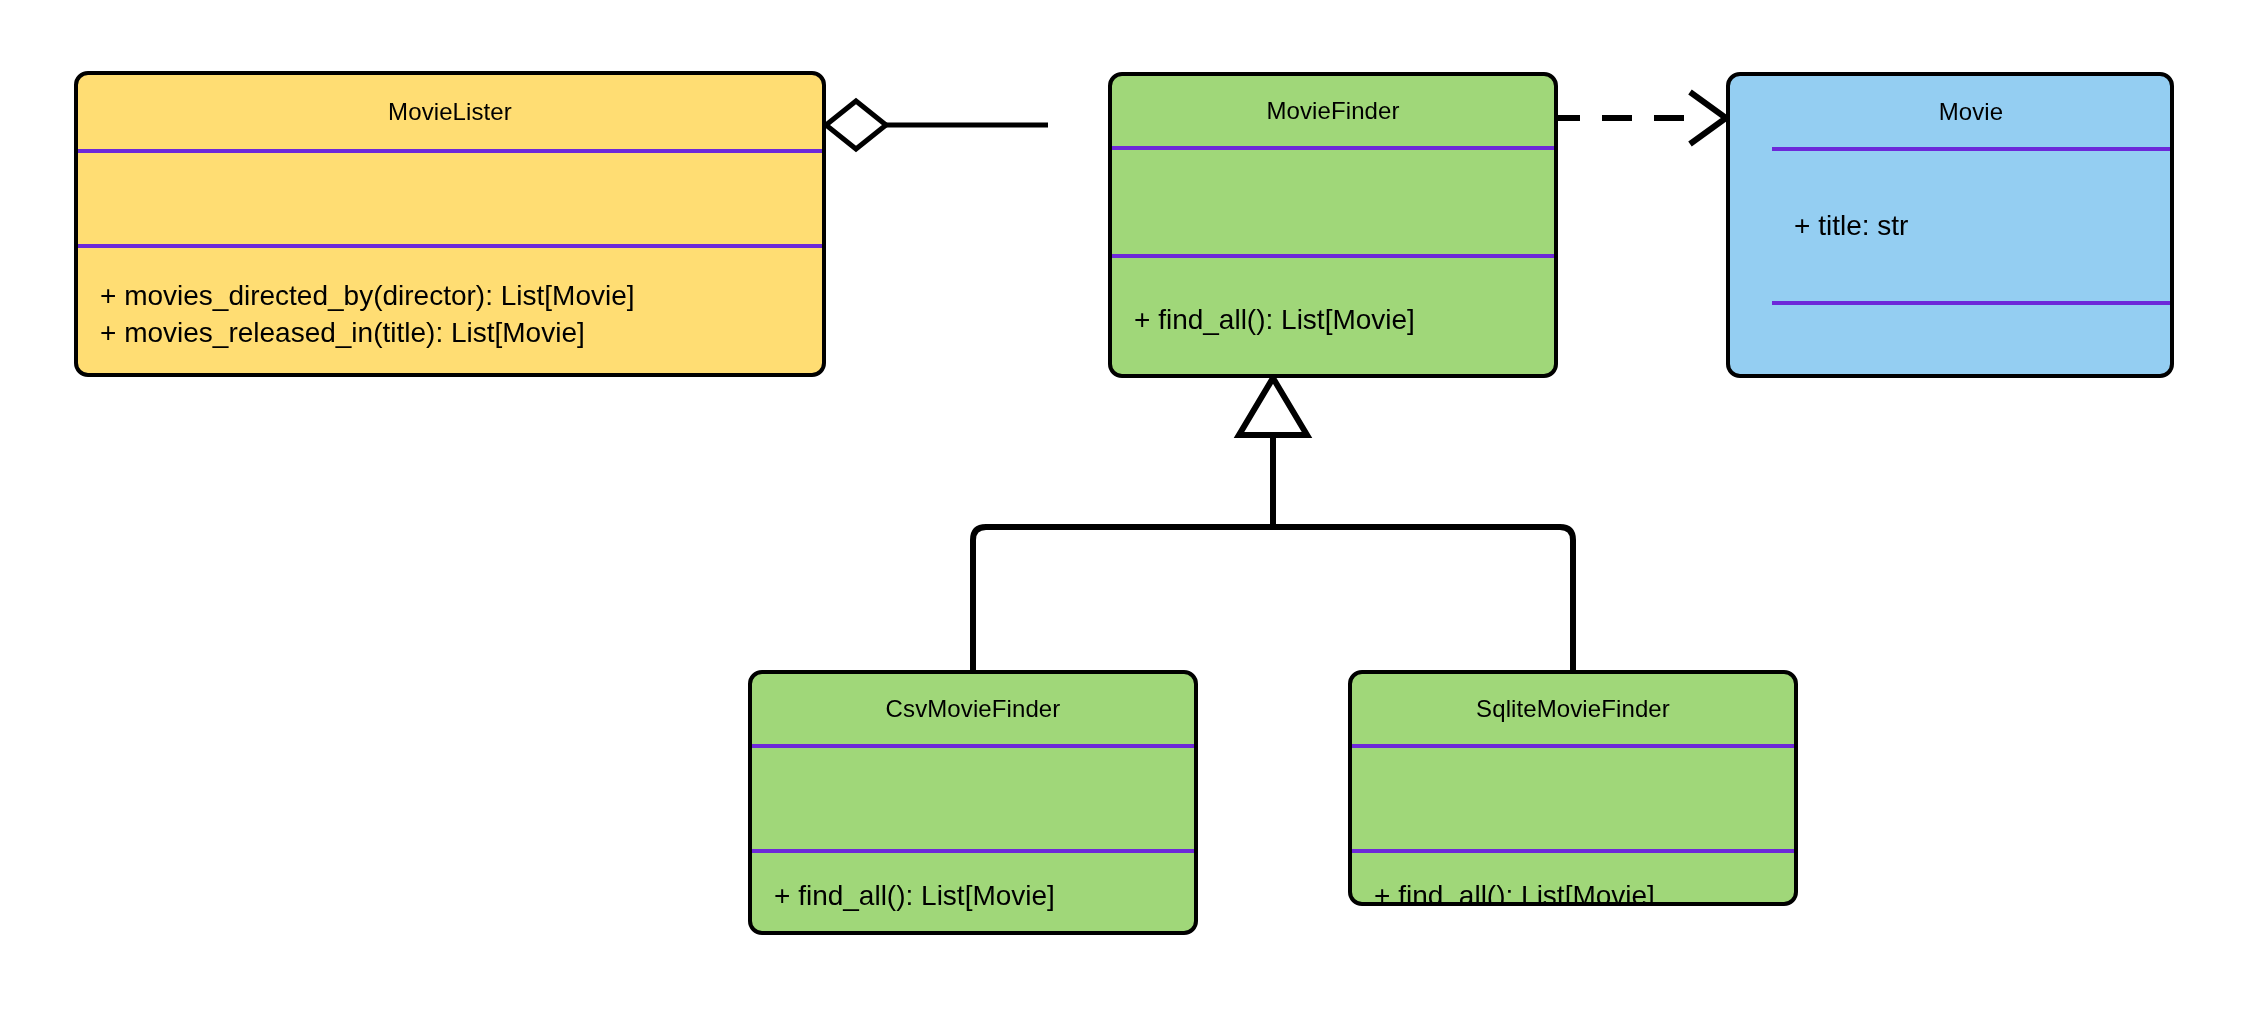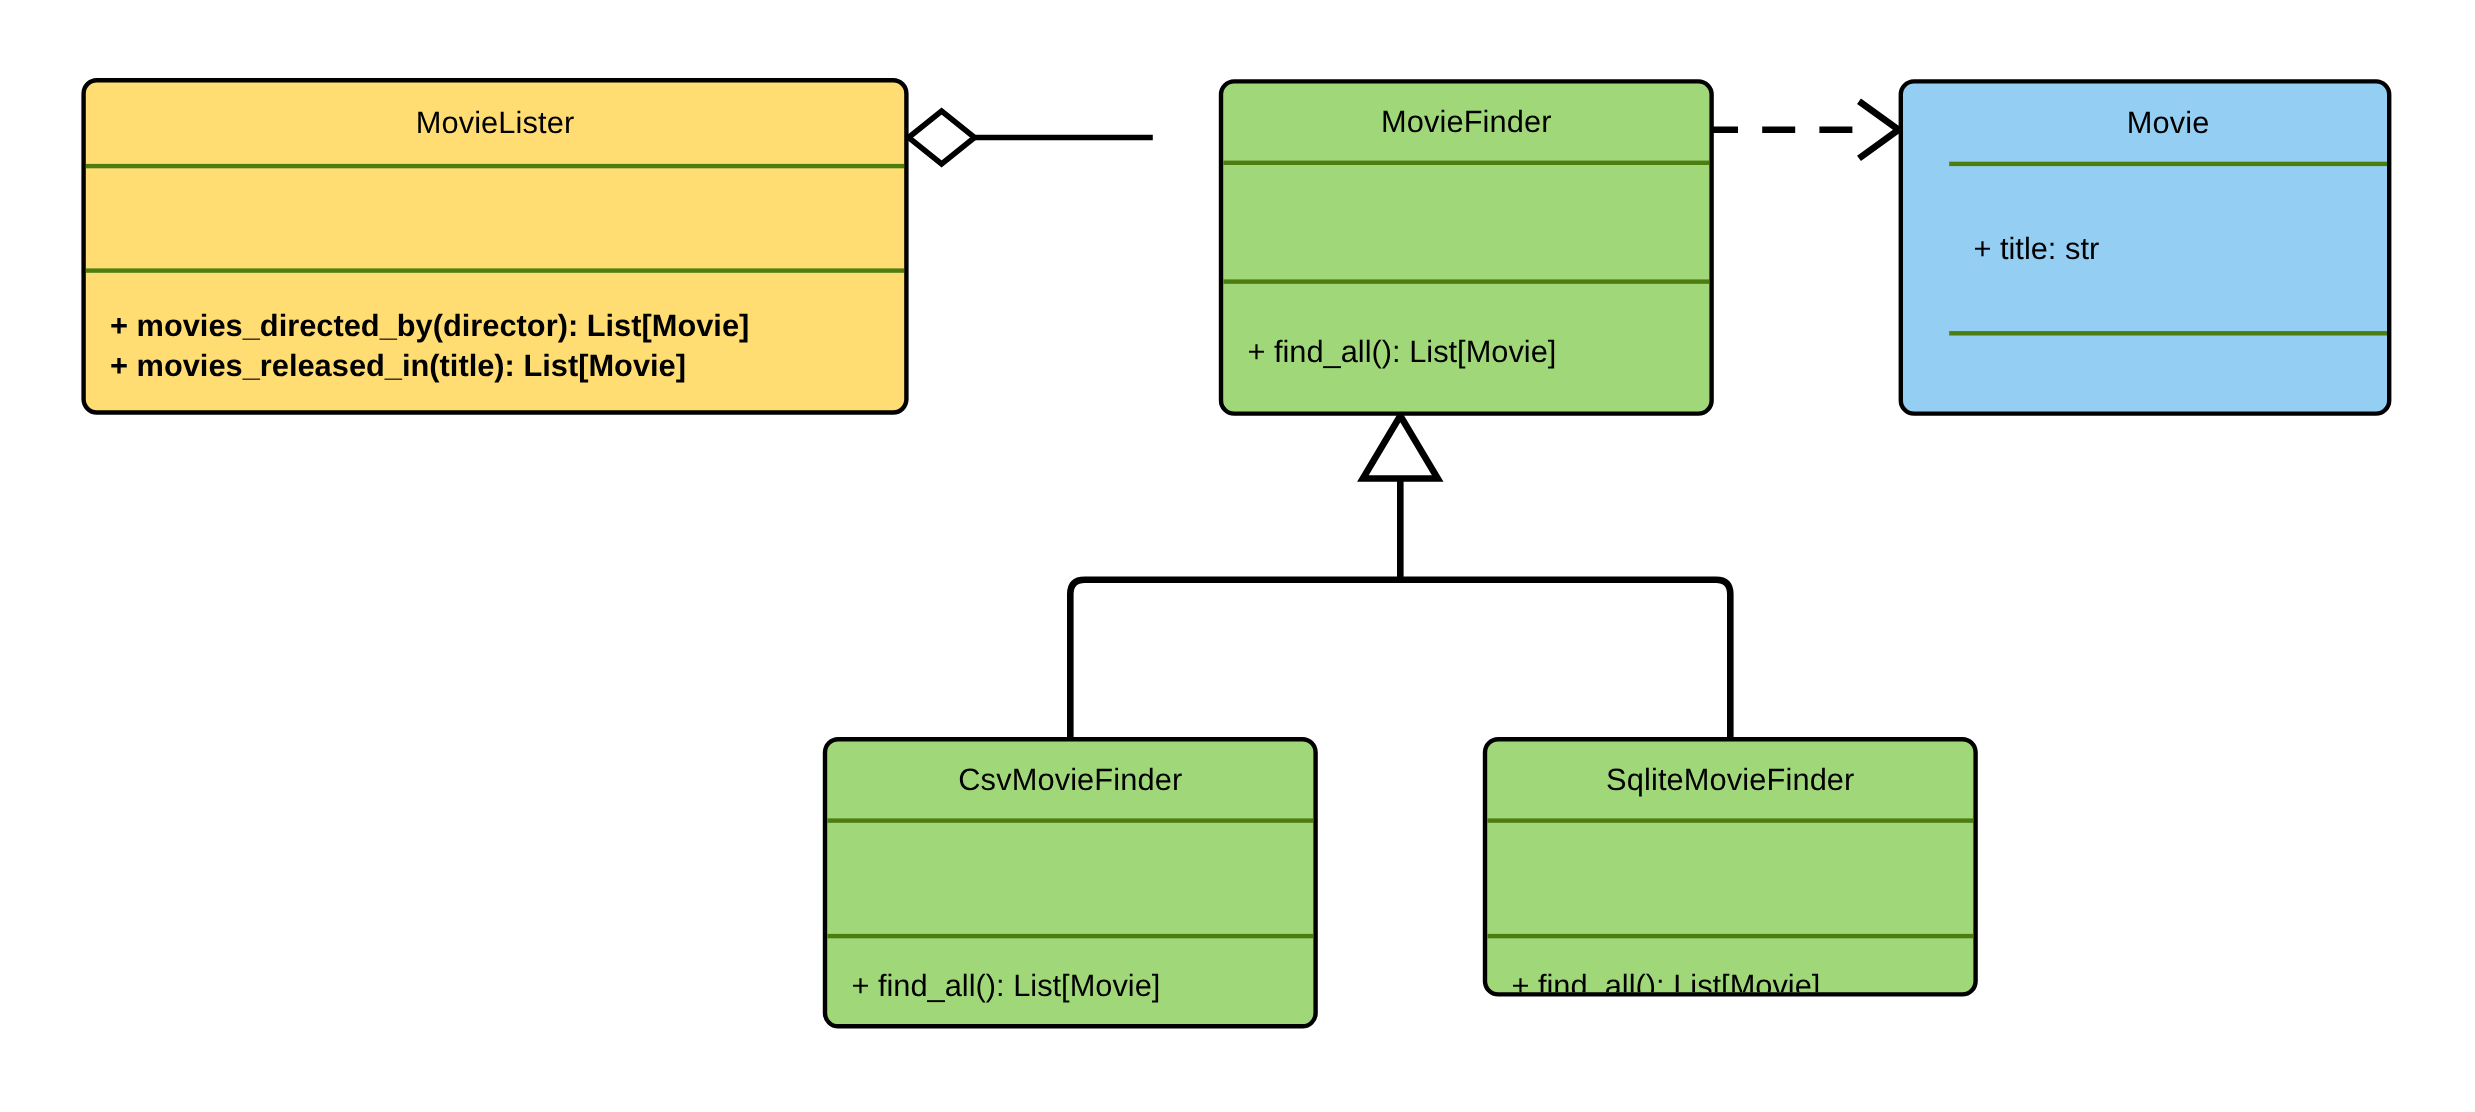--- a/index.html
+++ b/index.html
@@ -35,27 +35,27 @@
     border-radius: 14px;
     overflow: hidden;
     z-index: 2;
   }
   .compartment {
     box-sizing: border-box;
     width: 100%;
     position: relative;
   }
   .compartment.divided {
-    border-top: 4px solid #4d7c0f;
+    border-top: 4px solid #6d28d9;
   }
   .class-name {
     display: flex;
     align-items: center;
     justify-content: center;
-    font-size: 28px;
+    font-size: 24px;
     color: #000000;
     letter-spacing: .1px;
     white-space: nowrap;
   }
   .member-list {
     display: flex;
     flex-direction: column;
     justify-content: center;
     padding: 0 22px;
   }
@@ -96,21 +96,21 @@
       <line x1="1273" y1="435" x2="1273" y2="527" stroke="#000000" stroke-width="6"></line>
 
       <path d="M 973 670 L 973 540 Q 973 527 986 527
                L 1560 527 Q 1573 527 1573 540 L 1573 670" fill="none" stroke="#000000" stroke-width="6" stroke-linecap="butt"></path>
     </g>
   </svg>
 
   <div class="uml-class fill-yellow" style="left:74px; top:71px; width:752px; height:306px;">
     <div class="compartment class-name" style="height:74px;">MovieLister</div>
     <div class="compartment divided member-list empty" style="height:95px;"></div>
-    <div class="compartment divided member-list" style="height:137px;font-weight:bold;">
+    <div class="compartment divided member-list" style="height:137px;">
       <div class="member">+ movies_directed_by(director): List[Movie]</div>
       <div class="member">+ movies_released_in(title): List[Movie]</div>
     </div>
   </div>
 
   <div class="uml-class fill-green" style="left:1108px; top:72px; width:450px; height:306px;">
     <div class="compartment class-name" style="height:70px;">MovieFinder</div>
     <div class="compartment divided member-list empty" style="height:108px;"></div>
     <div class="compartment divided member-list" style="height:128px;">
       <div class="member">+ find_all(): List[Movie]</div>

